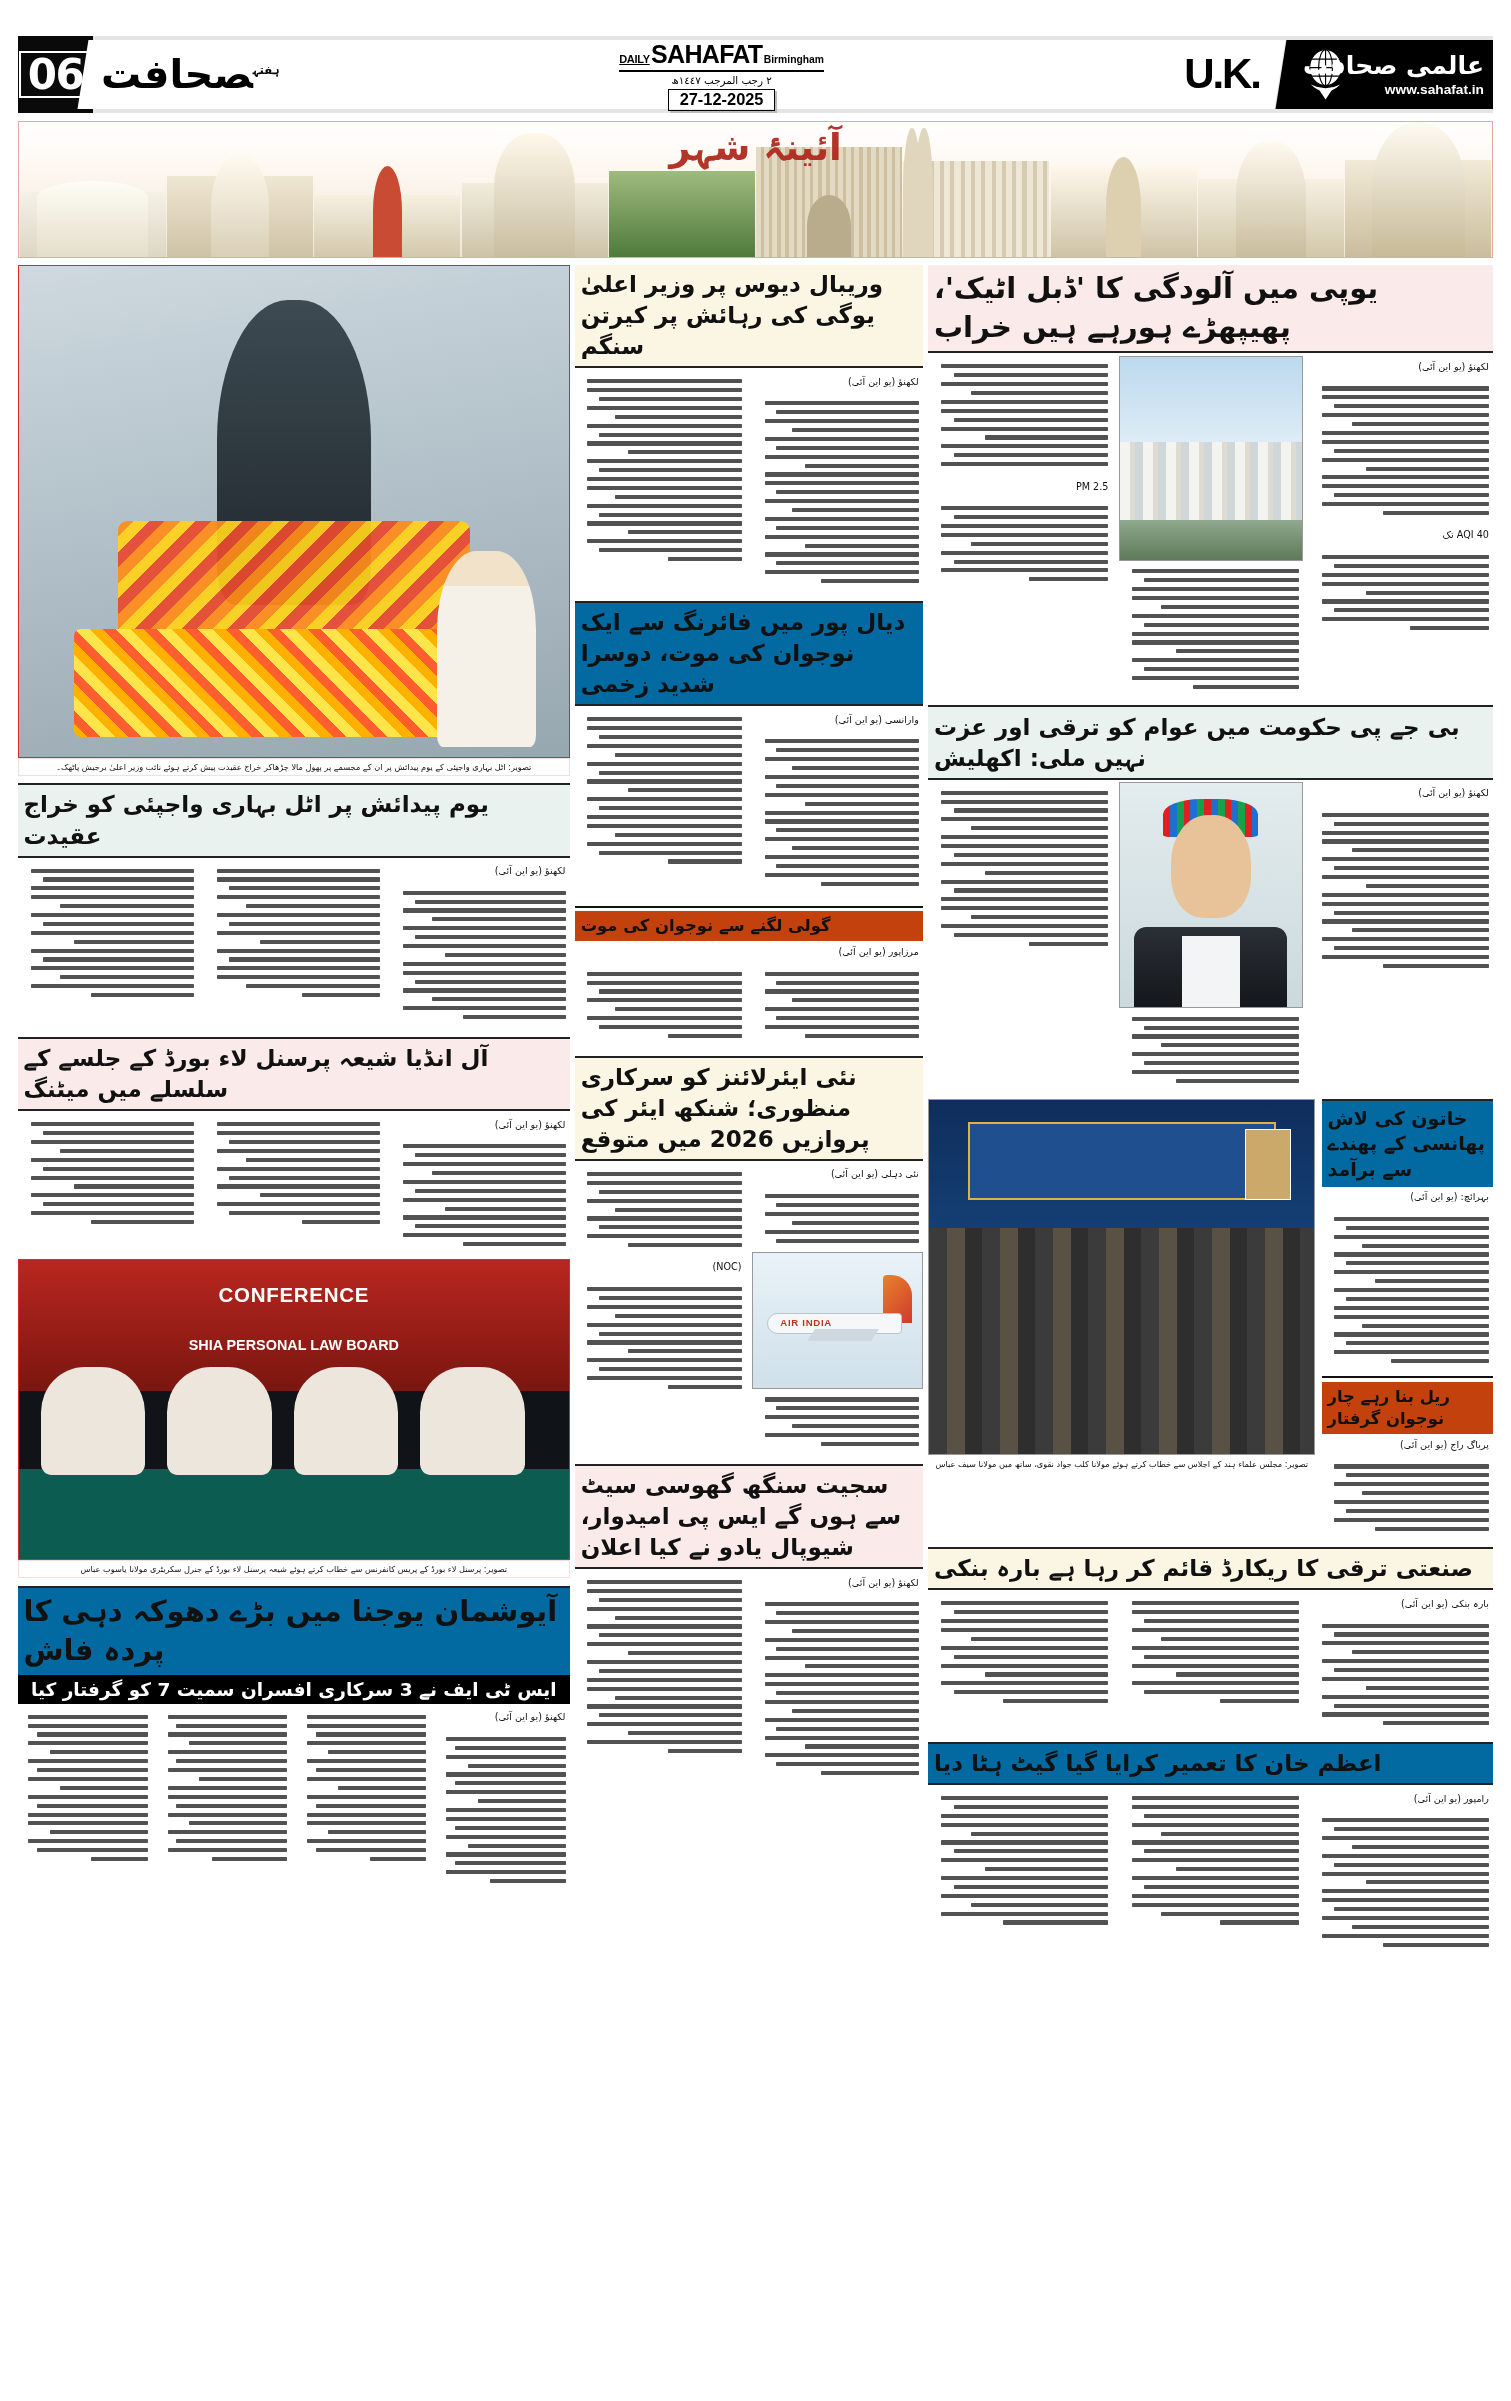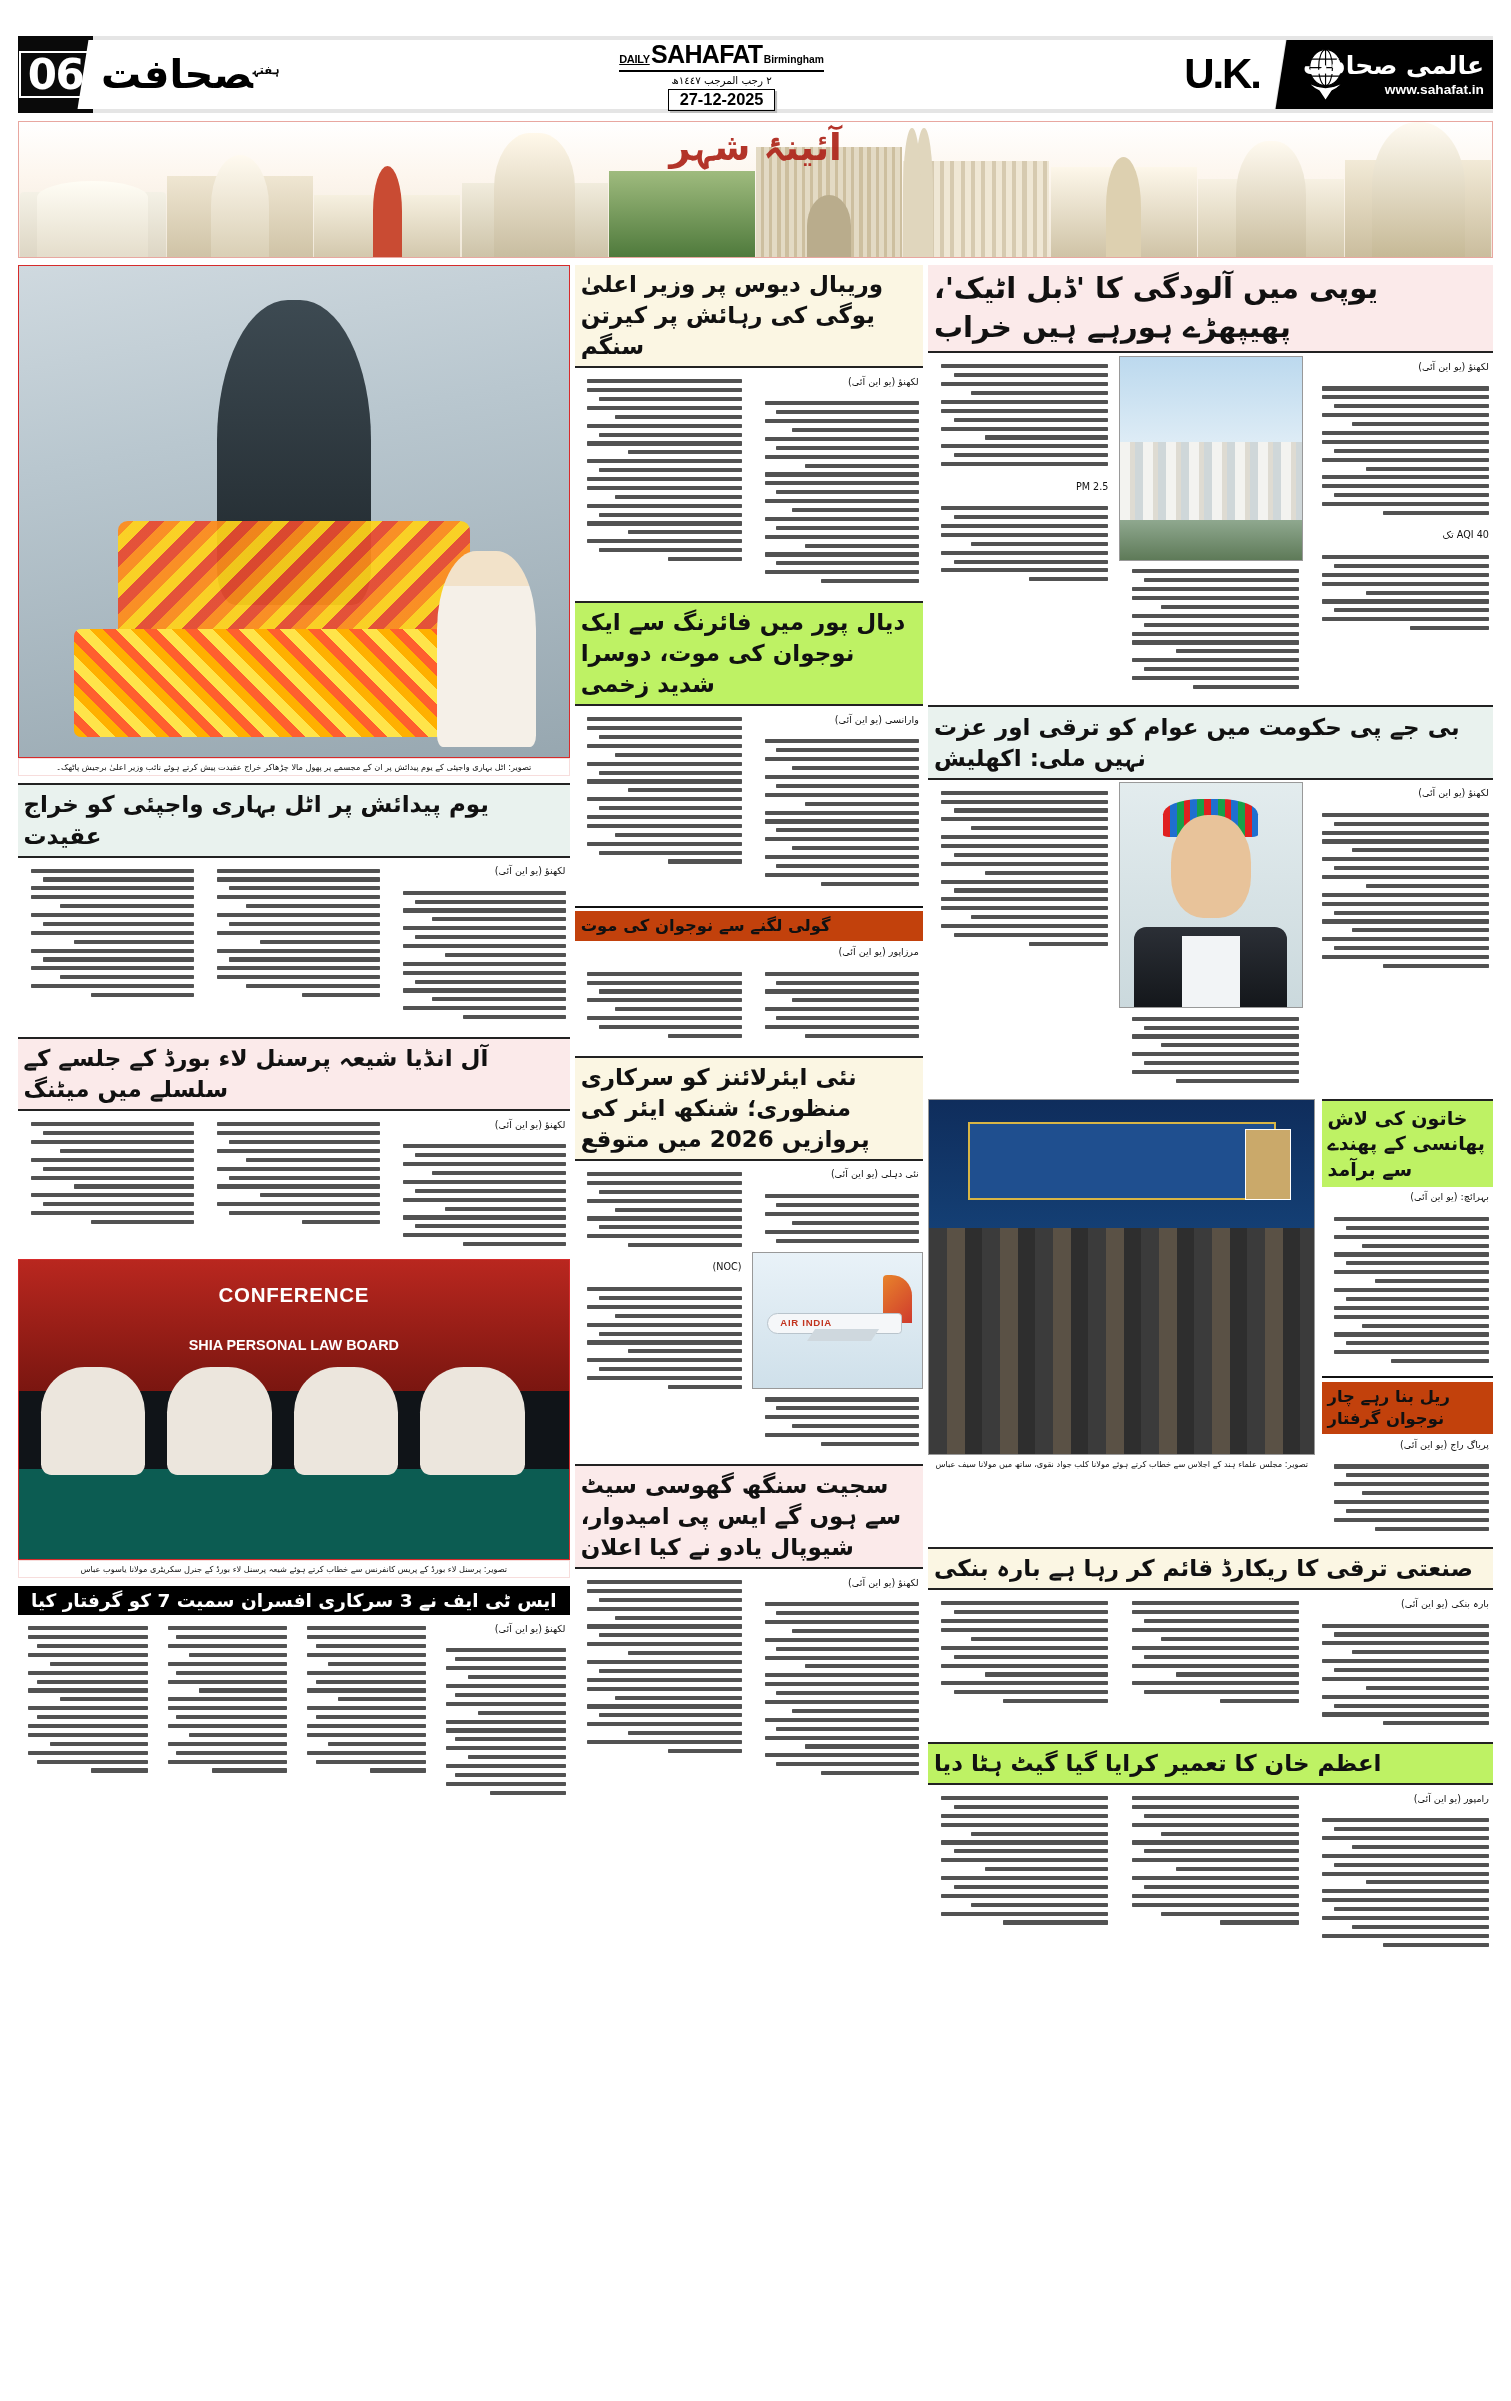--- a/index.html
+++ b/index.html
@@ -109,21 +109,21 @@
   .hl {
     direction:rtl; text-align:left; font-family:"DejaVu Sans", sans-serif;
     font-weight:bold; color:#111; line-height:1.35; padding:4.1px 5.5px;
   }
   .hl-xl { font-size:29px; }
   .hl-lg { font-size:23px; }
   .hl-md { font-size:19px; }
   .hl-sm { font-size:16.4px; }
   .bg-pink { background:#fbeaea; }
   .bg-cream{ background:#fbf6e3; }
-  .bg-blue { background:#bef264; }
+  .bg-blue { background:#0369a1; }
   .bg-mint { background:#e9f2ee; }
   .bg-white{ background:#c2410c; }
   .rule-top { border-top:2.1px solid #222; }
   .rule-bot { border-bottom:2.1px solid #222; }
   .box { border:0.7px solid #d9534f33; }
 
   .kicker-black {
     background:#000; color:#fff; direction:rtl; text-align:center;
     font-family:"DejaVu Sans", sans-serif; font-weight:bold; font-size:18.5px;
     padding:4.1px 5.5px;
@@ -1041,20 +1041,21 @@
           <div class="conf-table"></div>
           <div class="conf-p" style="left:4%"></div>
           <div class="conf-p" style="left:27%"></div>
           <div class="conf-p" style="left:50%"></div>
           <div class="conf-p" style="left:73%"></div>
         </div>
         <div class="cap box">تصویر: پرسنل لاء بورڈ کے پریس کانفرنس سے خطاب کرتے ہوئے شیعہ پرسنل لاء بورڈ کے جنرل سکریٹری مولانا یاسوب عباس</div>
       </div>
 
       <div style="margin-top:2.7px">
+        <div class="hl hl-xl bg-blue rule-top">آیوشمان یوجنا میں بڑے دھوکہ دہی کا پردہ فاش</div>
         <div class="kicker-black">ایس ٹی ایف نے 3 سرکاری افسران سمیت 7 کو گرفتار کیا</div>
         <div class="cols4" style="margin-top:2.7px">
           <div>
             <div class="realtext">لکھنؤ (یو این آئی)</div>
             <div class="btext dense">
               <div class="ln w95"></div>
                 <div class="ln w88"></div>
                 <div class="ln w95"></div>
               <div class="ln w78"></div>
                 <div class="ln w95"></div>

